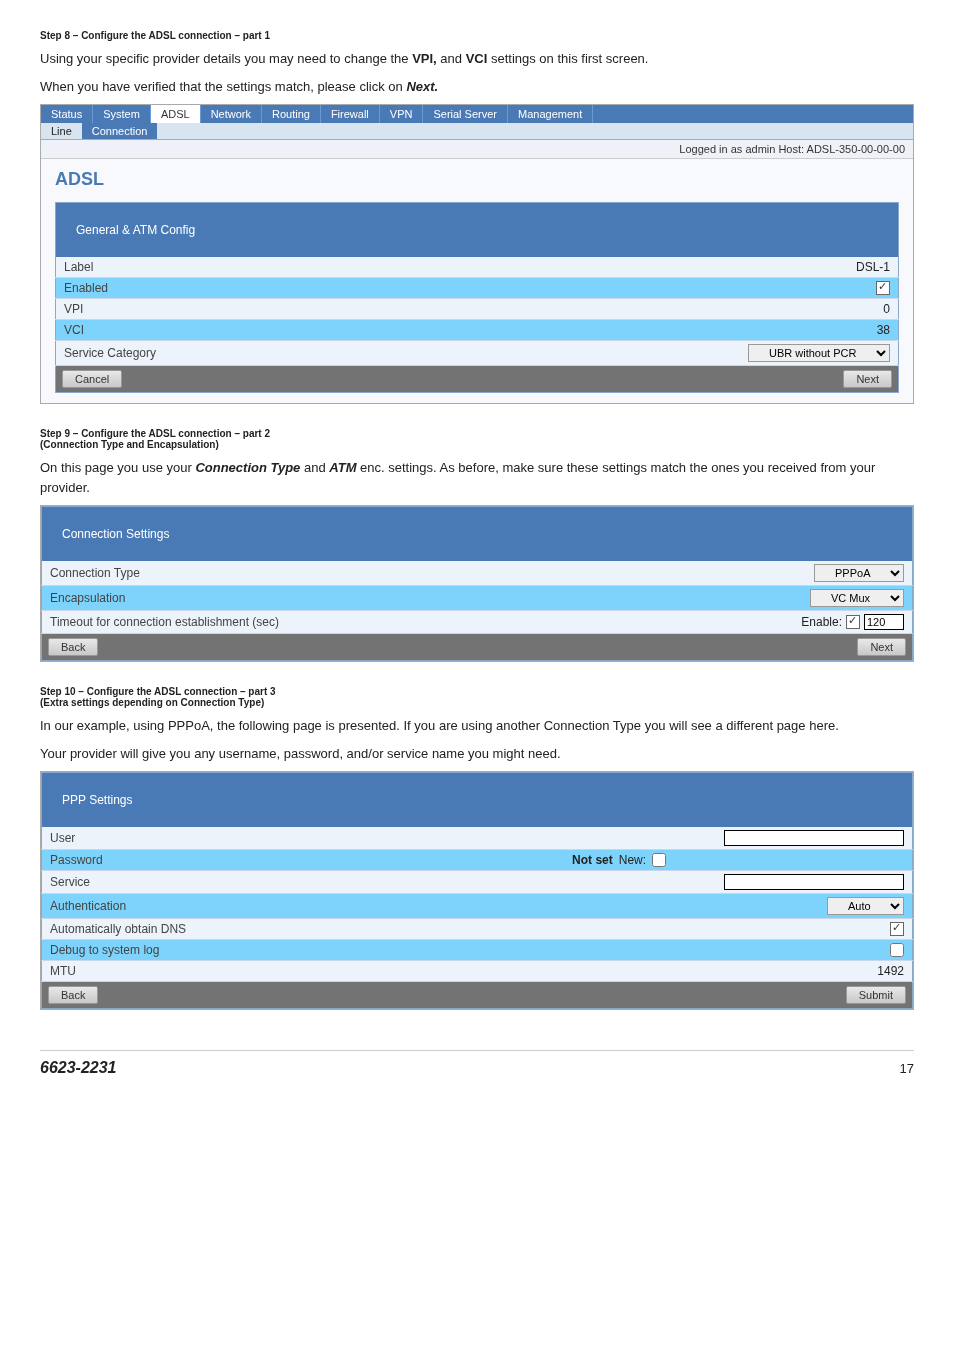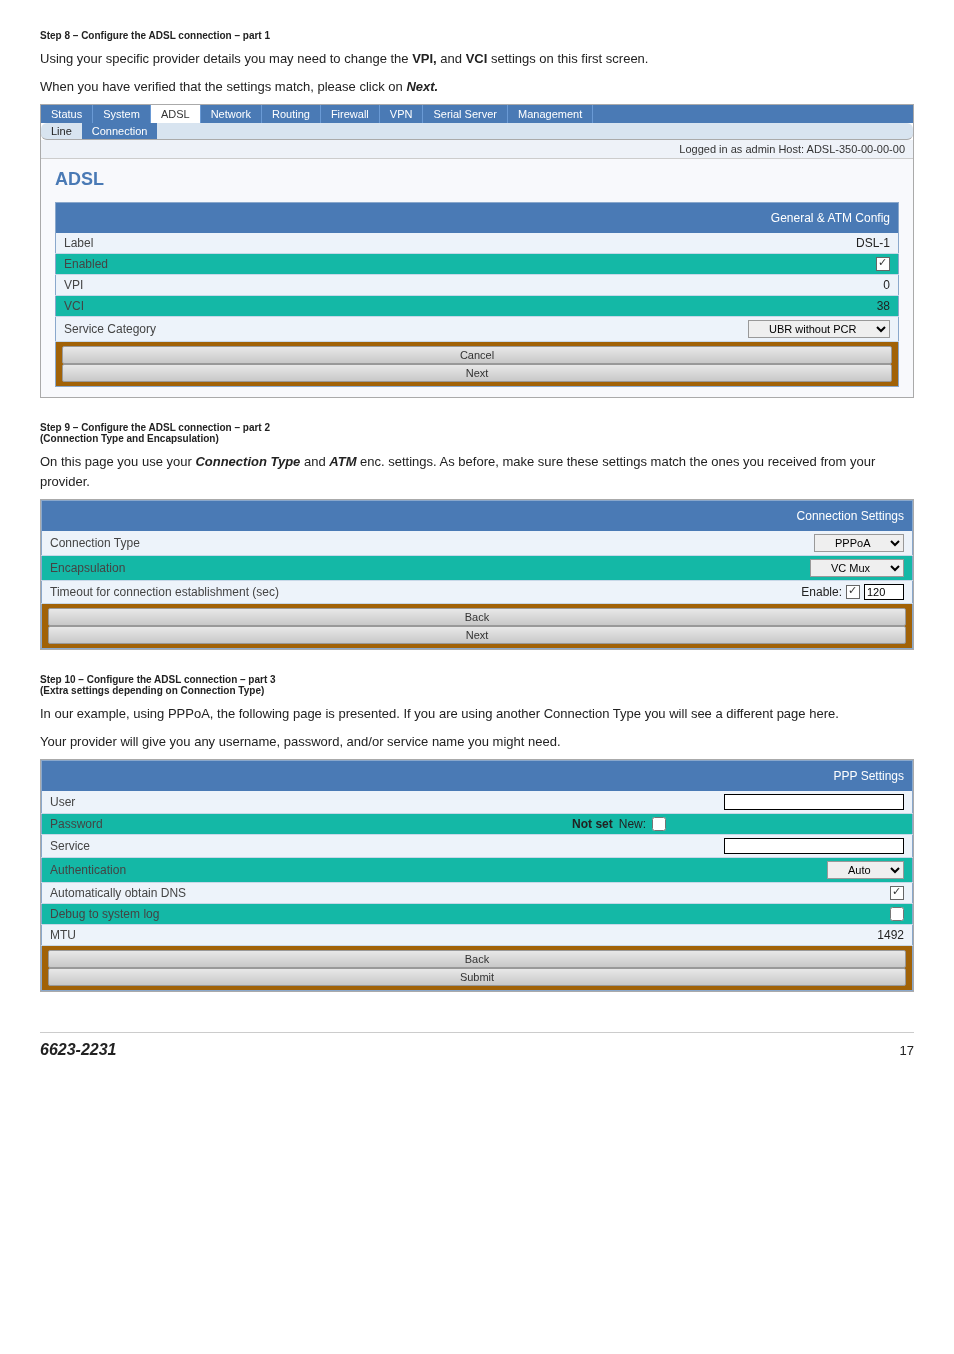--- a/index.html
+++ b/index.html
@@ -44,21 +44,20 @@
     }
     .router-topbar .tab.active {
       background: #fff;
       color: #333;
     }
     .router-subtabs {
       display: flex;
       background: #d8e4f0;
       font-size: 11px;
       border-bottom: 1px solid #aaa;
-      border-radius: 6px;
     }
     .router-subtabs .stab {
       padding: 2px 10px;
       cursor: pointer;
     }
     .router-subtabs .stab.active {
       background: #4a7ab5;
       color: #fff;
     }
     .router-logininfo {
@@ -81,45 +80,44 @@
     }
     .config-table {
       width: 100%;
       border-collapse: collapse;
       border: 1px solid #8aa8cc;
       font-size: 12px;
     }
     .config-table .table-header {
       background: #4a7ab5;
       color: #fff;
-      text-align: right;
-      padding: 8px;
+      text-align: left;
+      padding: 20px;
       margin-top: 46px;
     }
     .config-table tr.data-row td {
       padding: 3px 8px;
       border-bottom: 1px solid #c8d8e8;
-      background: #14b8a6;
+      background: #7dd3fc;
     }
     .config-table tr.data-row:nth-child(even) td {
       background: #edf3fa;
     }
     .config-table tr.data-row td:first-child {
       width: 60%;
       color: #444;
     }
     .config-table tr.data-row td:last-child {
       text-align: right;
     }
     .btn-row {
       display: flex;
       justify-content: space-between;
-      background: #a16207;
+      background: #737373;
       padding: 4px 6px;
-      flex-direction: column;
     }
     .router-btn {
       background: linear-gradient(to bottom, #e8e8e8, #c8c8c8);
       border: 1px solid #999;
       padding: 2px 12px;
       font-size: 11px;
       cursor: pointer;
       border-radius: 2px;
       color: #333;
     }

